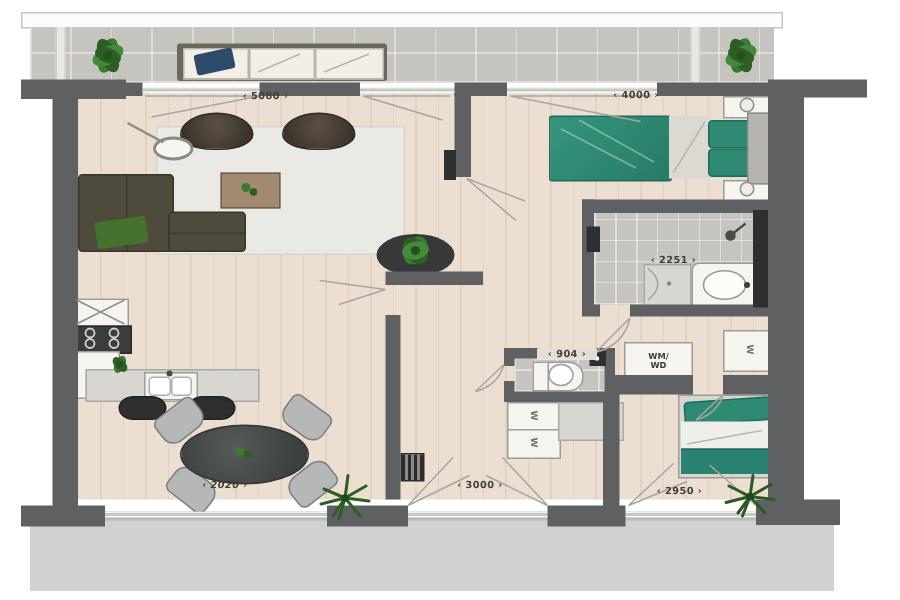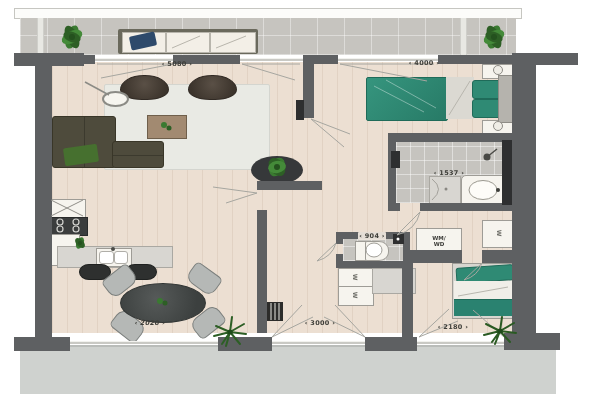--- a/index.html
+++ b/index.html
@@ -259,23 +259,23 @@
       <circle cx="500" cy="331" r="2.5" fill="#1f4a1a" stroke="none"></circle>
     </g>
     <g fill="#efede6" stroke="#8e8c86">
       <circle cx="498" cy="70" r="4.5"></circle>
       <circle cx="498" cy="126" r="4.5"></circle>
     </g>
   </svg>
 
   <div class="dim" style="left:142px;top:60px;width:70px;">5080</div>
   <div class="dim" style="left:392px;top:59px;width:64px;">4000</div>
-  <div class="dim" style="left:423px;top:169px;width:52px;">1537</div>
-  <div class="dim chip" style="left:358px;top:232px;width:28px;">904</div>
+  <div class="dim" style="left:423px;top:169px;width:52px;">2251</div>
+  <div class="dim chip" style="left:358px;top:232px;width:40px;">904</div>
   <div class="dim" style="left:119px;top:319px;width:62px;font-style:italic;">2020</div>
   <div class="dim" style="left:291px;top:319px;width:58px;">3000</div>
-  <div class="dim" style="left:424px;top:323px;width:58px;">2180</div>
+  <div class="dim" style="left:424px;top:323px;width:58px;">2950</div>
 
   <div class="wmark" style="left:350px;top:273px;">W</div>
   <div class="wmark" style="left:350px;top:291px;">W</div>
   <div class="wmark" style="left:494px;top:229px;">W</div>
 
 </div>
 
 </body></html>

